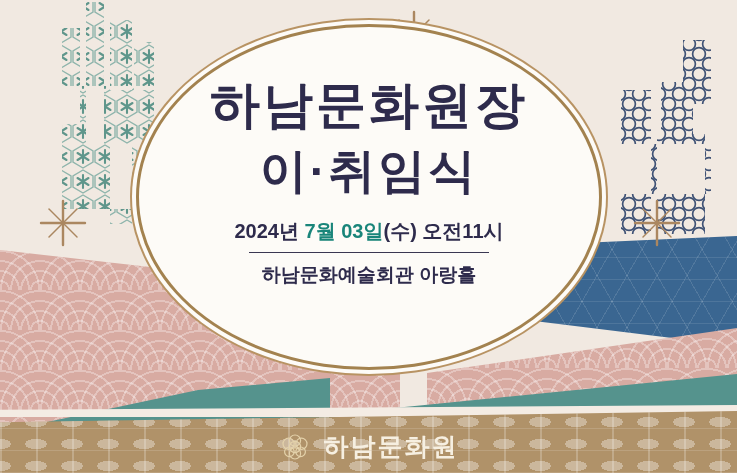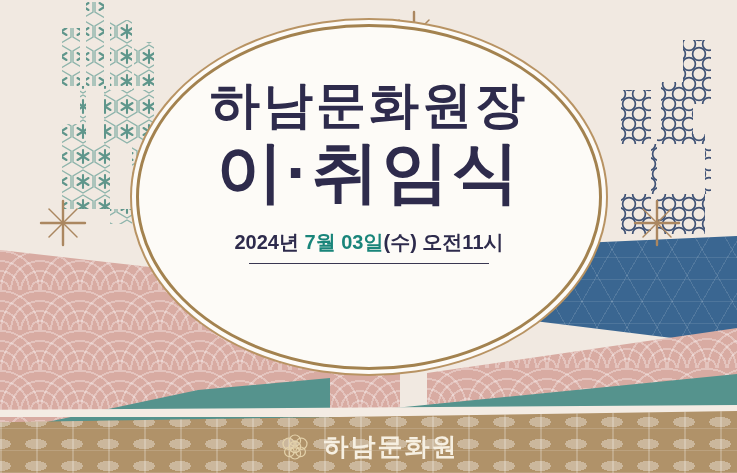--- a/index.html
+++ b/index.html
@@ -131,21 +131,21 @@
 
   #title-line1, #title-line2 {
     color: #2e2b4c;
     font-weight: bold;
     letter-spacing: 3px;
     line-height: 1.06;
     text-align: center;
     white-space: nowrap;
   }
   #title-line1 { font-size: 50px; }
-  #title-line2 { font-size: 67px; margin-top: 4px; }
+  #title-line2 { font-size: 47px; margin-top: 14px; }
 
   #datetime-line {
     margin-top: 22px;
     font-size: 20px;
     font-weight: bold;
     color: #2e2b4c;
     white-space: nowrap;
     letter-spacing: 0px;
   }
   .accent-date { color: #19857a; }
@@ -269,20 +269,21 @@
   </svg>
 
   <div id="oval">
     <div id="title-line1">하남문화원장</div>
     <div id="title-line2">이·취임식</div>
 
     <div id="datetime-line"><span>2024년 </span><span class="accent-date">7월 03일</span><span>(수) 오전11시</span></div>
 
     <div id="divider"></div>
 
+    <div id="venue-line">하남문화예술회관 아랑홀</div>
   </div>
 
   <div id="brand">
     <svg id="brand-logo" viewBox="0 0 40 40">
       <g fill="none" stroke="#e4d2ab" stroke-width="1.5">
         <circle cx="20" cy="20" r="7"></circle>
         <circle cx="20" cy="12" r="7"></circle>
         <circle cx="20" cy="28" r="7"></circle>
         <circle cx="12" cy="16" r="7"></circle>
         <circle cx="28" cy="16" r="7"></circle>

